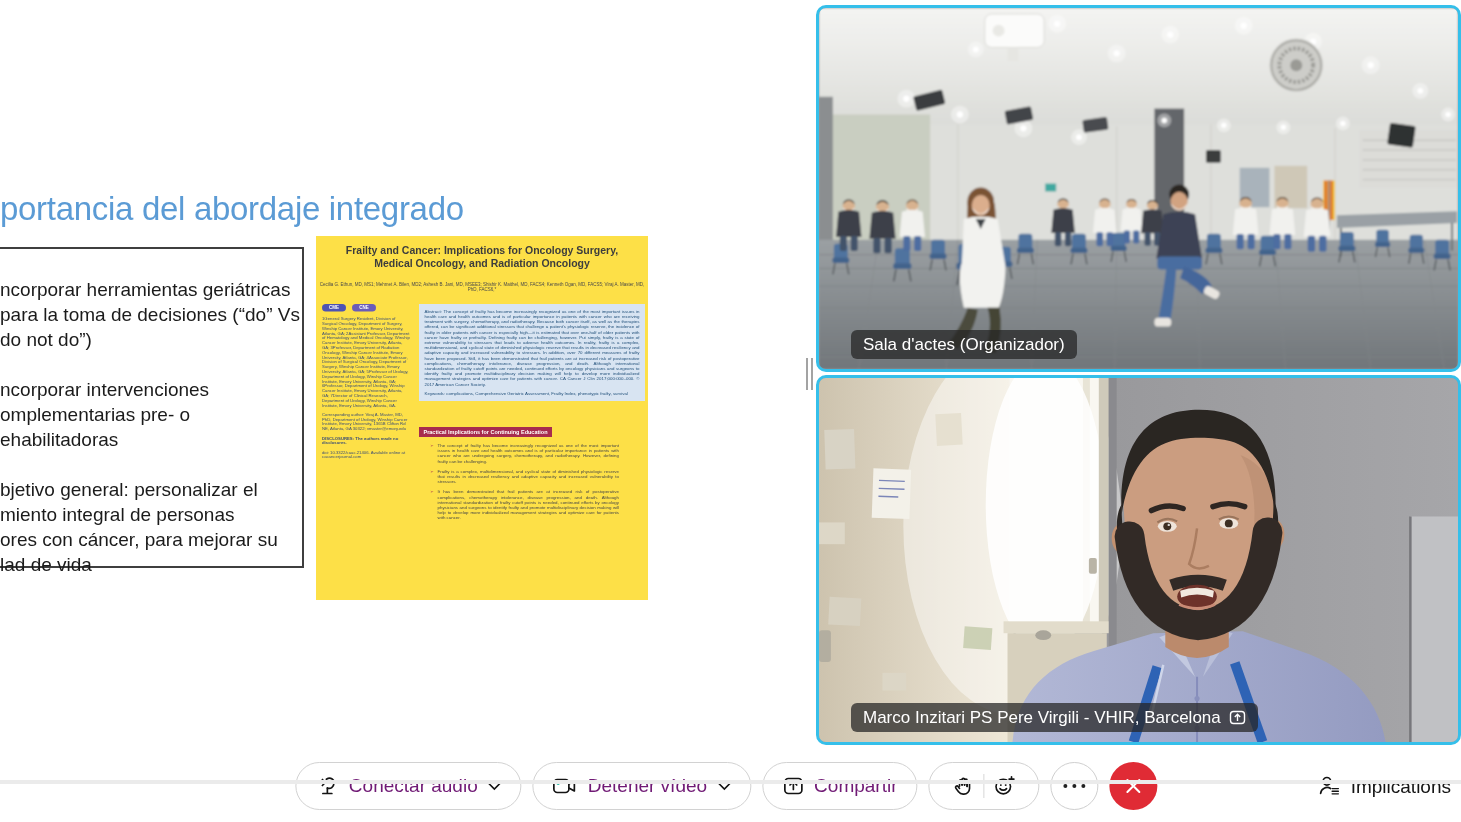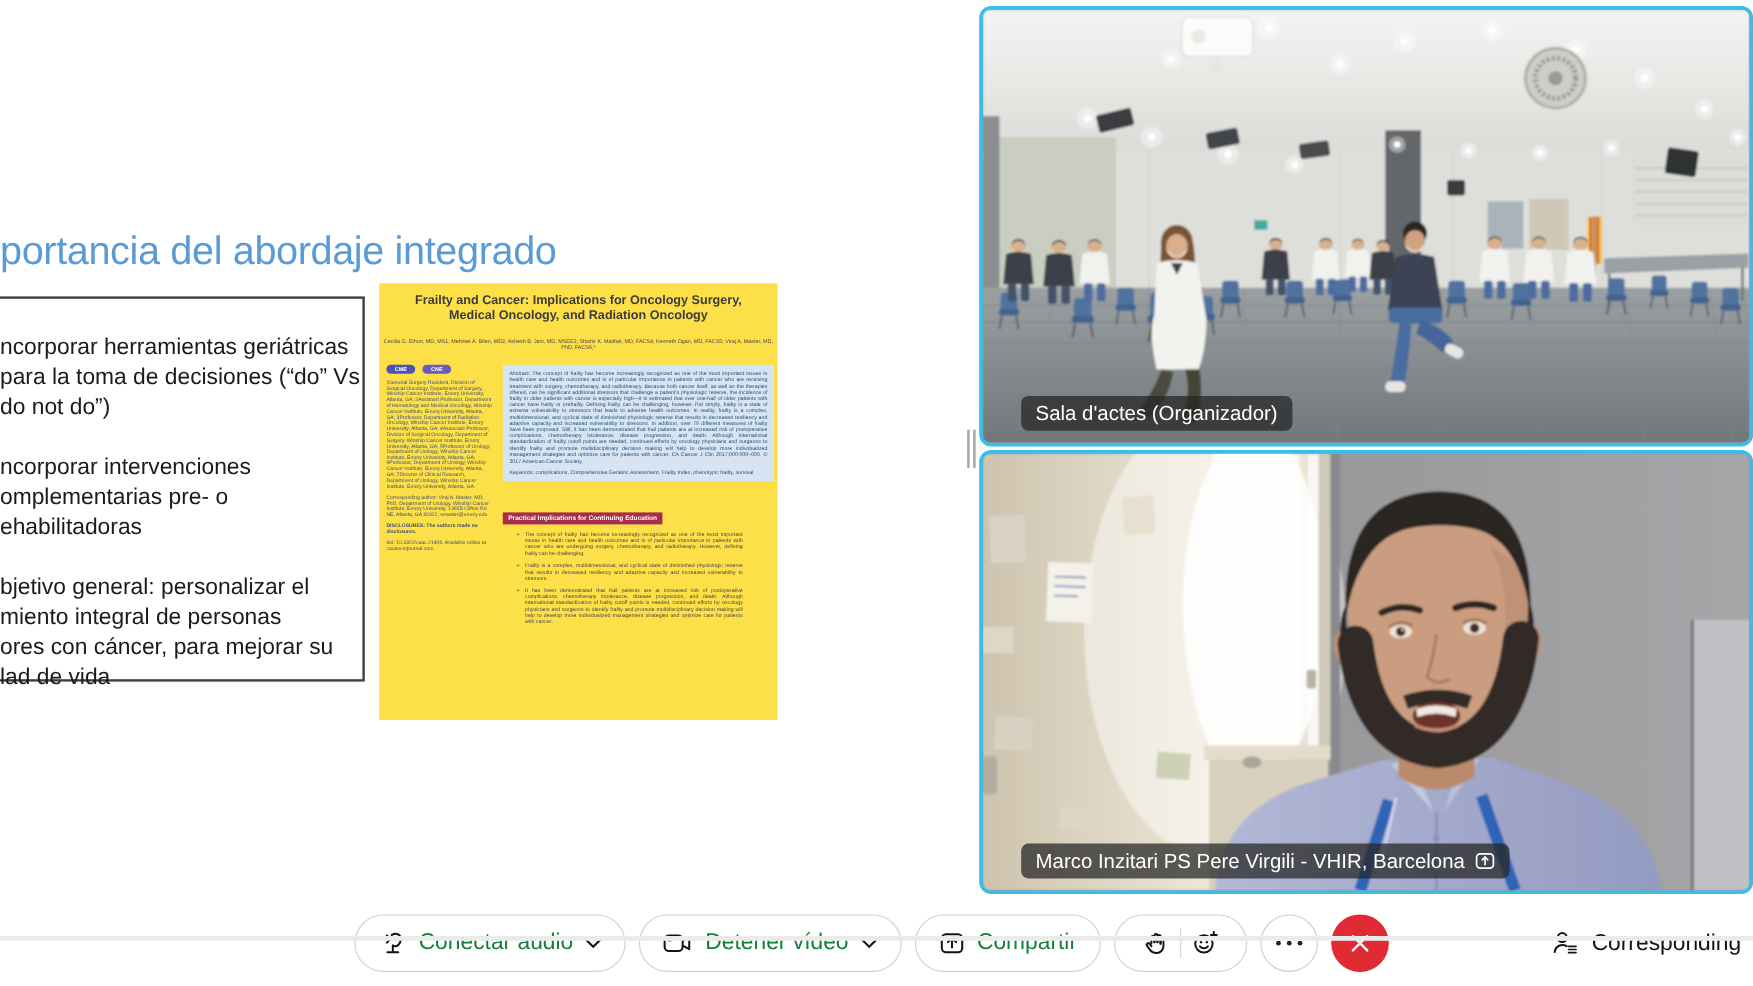--- a/index.html
+++ b/index.html
@@ -59,21 +59,21 @@
   
   .resize-handle { position:absolute; left:806px; top:358px; width:7px; height:32px;
     border-left:2px solid #a3a3a3; border-right:2px solid #a3a3a3; cursor:col-resize; }
 
   
   .toolbar { position:absolute; left:0; top:758px; width:100%; height:56px; background:#fff; }
   .toolbar-center { position:absolute; left:50%; top:50%; transform:translate(-50.5%,-50%);
     display:flex; align-items:center; gap:11px; }
   .pill { display:inline-flex; align-items:center; gap:10px; height:48px; padding:0 19px;
     border:1px solid #d2d2d2; border-radius:24px; background:#fff; font-size:19px;
-    color:#15803d; cursor:pointer; white-space:nowrap; }
+    color:#701a75; cursor:pointer; white-space:nowrap; }
   .pill .lbl { margin-top:-1px; }
   .icon-pill { padding:0 14px; gap:0; }
   .icon-pill .seg { display:flex; align-items:center; padding:0 9px; }
   .icon-pill .vdiv { width:1px; height:24px; background:#d6d6d6; }
   .circle-btn { width:48px; height:48px; border-radius:50%; border:1px solid #cfcfcf;
     background:#fff; display:flex; align-items:center; justify-content:center; cursor:pointer; }
   .leave-btn { width:48px; height:48px; border-radius:50%; border:none; background:#e02b35;
     display:flex; align-items:center; justify-content:center; cursor:pointer; }
   .dots { display:flex; gap:5px; }
   .dots span { width:4px; height:4px; border-radius:50%; background:#222; }
@@ -475,18 +475,18 @@
     </div>
 
     <div class="participants">
       <span>
         <svg class="ic" width="23" height="23" viewBox="0 0 22 22" fill="none" stroke="#141414" stroke-width="1.6" stroke-linecap="round">
           <circle cx="8.5" cy="6.5" r="3.6"></circle>
           <path d="M2.5 18 a6.2 6.2 0 0 1 9.5 -4.6"></path>
           <path d="M13.5 13.5 h6 M13.5 16 h6 M13.5 18.5 h6" stroke-width="1.3"></path>
         </svg>
       </span>
-      <span>Corresponding</span>
+      <span>Implications</span>
     </div>
   </div>
 
   <div class="bottom-strip"></div>
 </div>
 
 </body></html>

